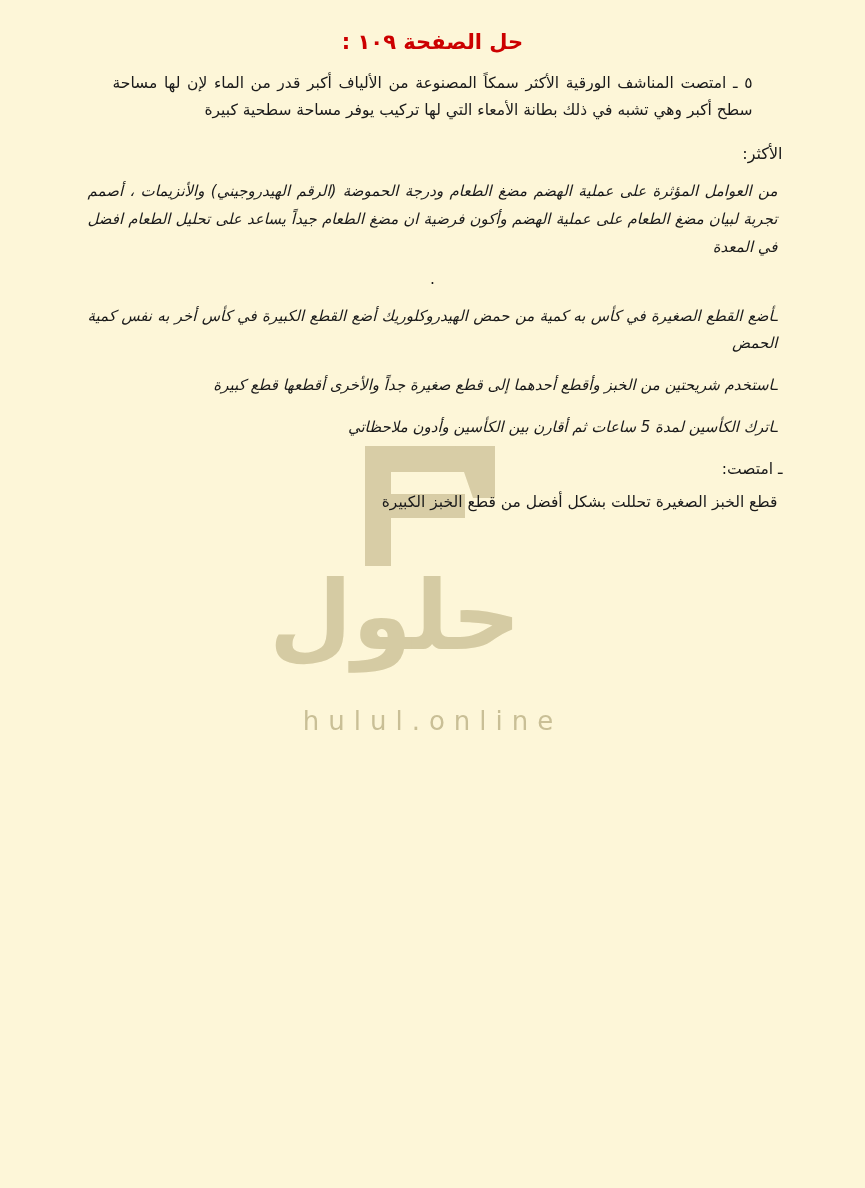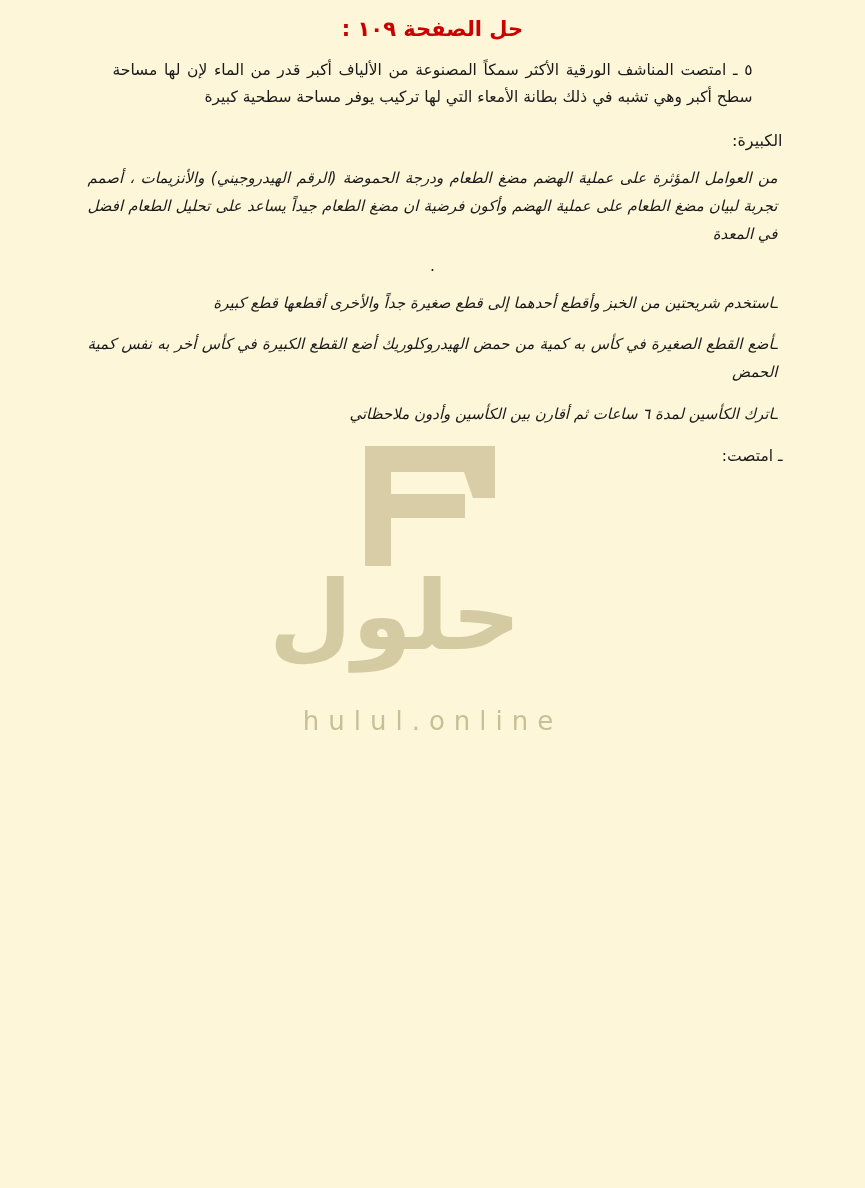--- a/index.html
+++ b/index.html
@@ -63,21 +63,21 @@
     height: 150px;
     color: #cfc49a;
     opacity: .8;
   }
 
   
   .page {
     position: relative;
     z-index: 2;
     width: 865px;
-    padding-top: 11px;
+    padding-top: 24px;
     box-sizing: border-box;
   }
   .title {
     text-align: center;
     color: #cc0000;
     font-size: 21px;
     font-weight: bold;
     margin: 6px 0 14px 0;
     font-family: "DejaVu Sans", sans-serif;
   }
@@ -136,29 +136,30 @@
 </div>
 
 <div class="page">
 
   <div class="title">حل الصفحة ١٠٩ :</div>
 
   <div class="content">
 
     <p class="para p1">٥ ـ امتصت المناشف الورقية الأكثر سمكاً المصنوعة من الألياف أكبر قدر من الماء لإن لها مساحة سطح أكبر وهي تشبه في ذلك بطانة الأمعاء التي لها تركيب يوفر مساحة سطحية كبيرة</p>
 
-    <p class="heading">الكبيرة:</p>
+    <p class="heading">الأكثر:</p>
 
     <p class="para italicish p-steps">من العوامل المؤثرة على عملية الهضم مضغ الطعام ودرجة الحموضة (الرقم الهيدروجيني) والأنزيمات ، أصمم تجربة لبيان مضغ الطعام على عملية الهضم وأكون فرضية ان مضغ الطعام جيداً يساعد على تحليل الطعام افضل في المعدة</p>
 
     <p class="lonely-dot">.</p>
 
+    <p class="para italicish p-steps block-gap">ـأضع القطع الصغيرة في كأس به كمية من حمض الهيدروكلوريك أضع القطع الكبيرة في كأس أخر به نفس كمية الحمض</p>
+
     <p class="para italicish p-steps block-gap">ـاستخدم شريحتين من الخبز وأقطع أحدهما إلى قطع صغيرة جداً والأخرى أقطعها قطع كبيرة</p>
 
-    <p class="para italicish p-steps block-gap">ـأضع القطع الصغيرة في كأس به كمية من حمض الهيدروكلوريك أضع القطع الكبيرة في كأس أخر به نفس كمية الحمض</p>
-
-    <p class="para italicish p-steps last-line">ـاترك الكأسين لمدة ٦ ساعات ثم أقارن بين الكأسين وأدون ملاحظاتي</p>
+    <p class="para italicish p-steps last-line">ـاترك الكأسين لمدة 5 ساعات ثم أقارن بين الكأسين وأدون ملاحظاتي</p>
 
     <p class="para result-label last-line">ـ امتصت:</p>
 
+    <p class="para p-steps last-line">قطع الخبز الصغيرة تحللت بشكل أفضل من قطع الخبز الكبيرة</p>
 
   </div>
 </div>
 
 </body></html>

